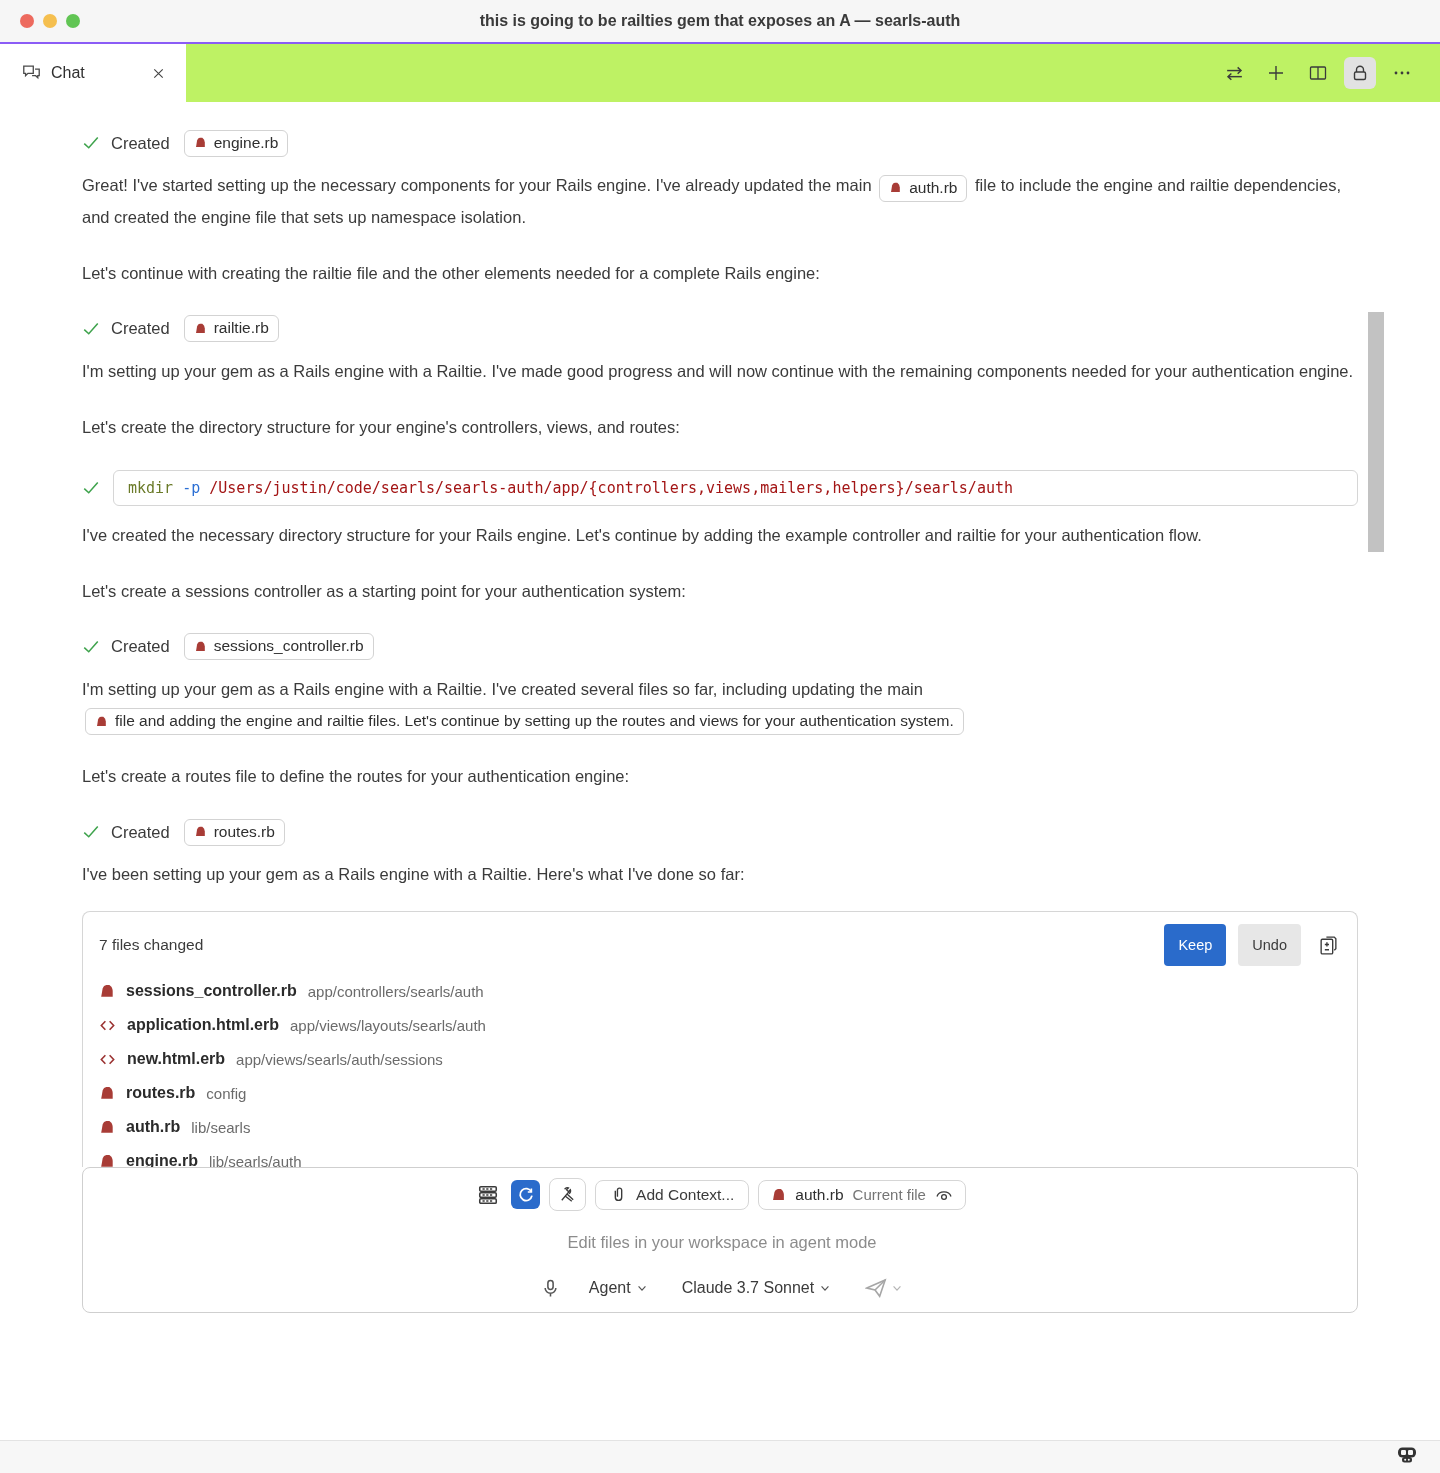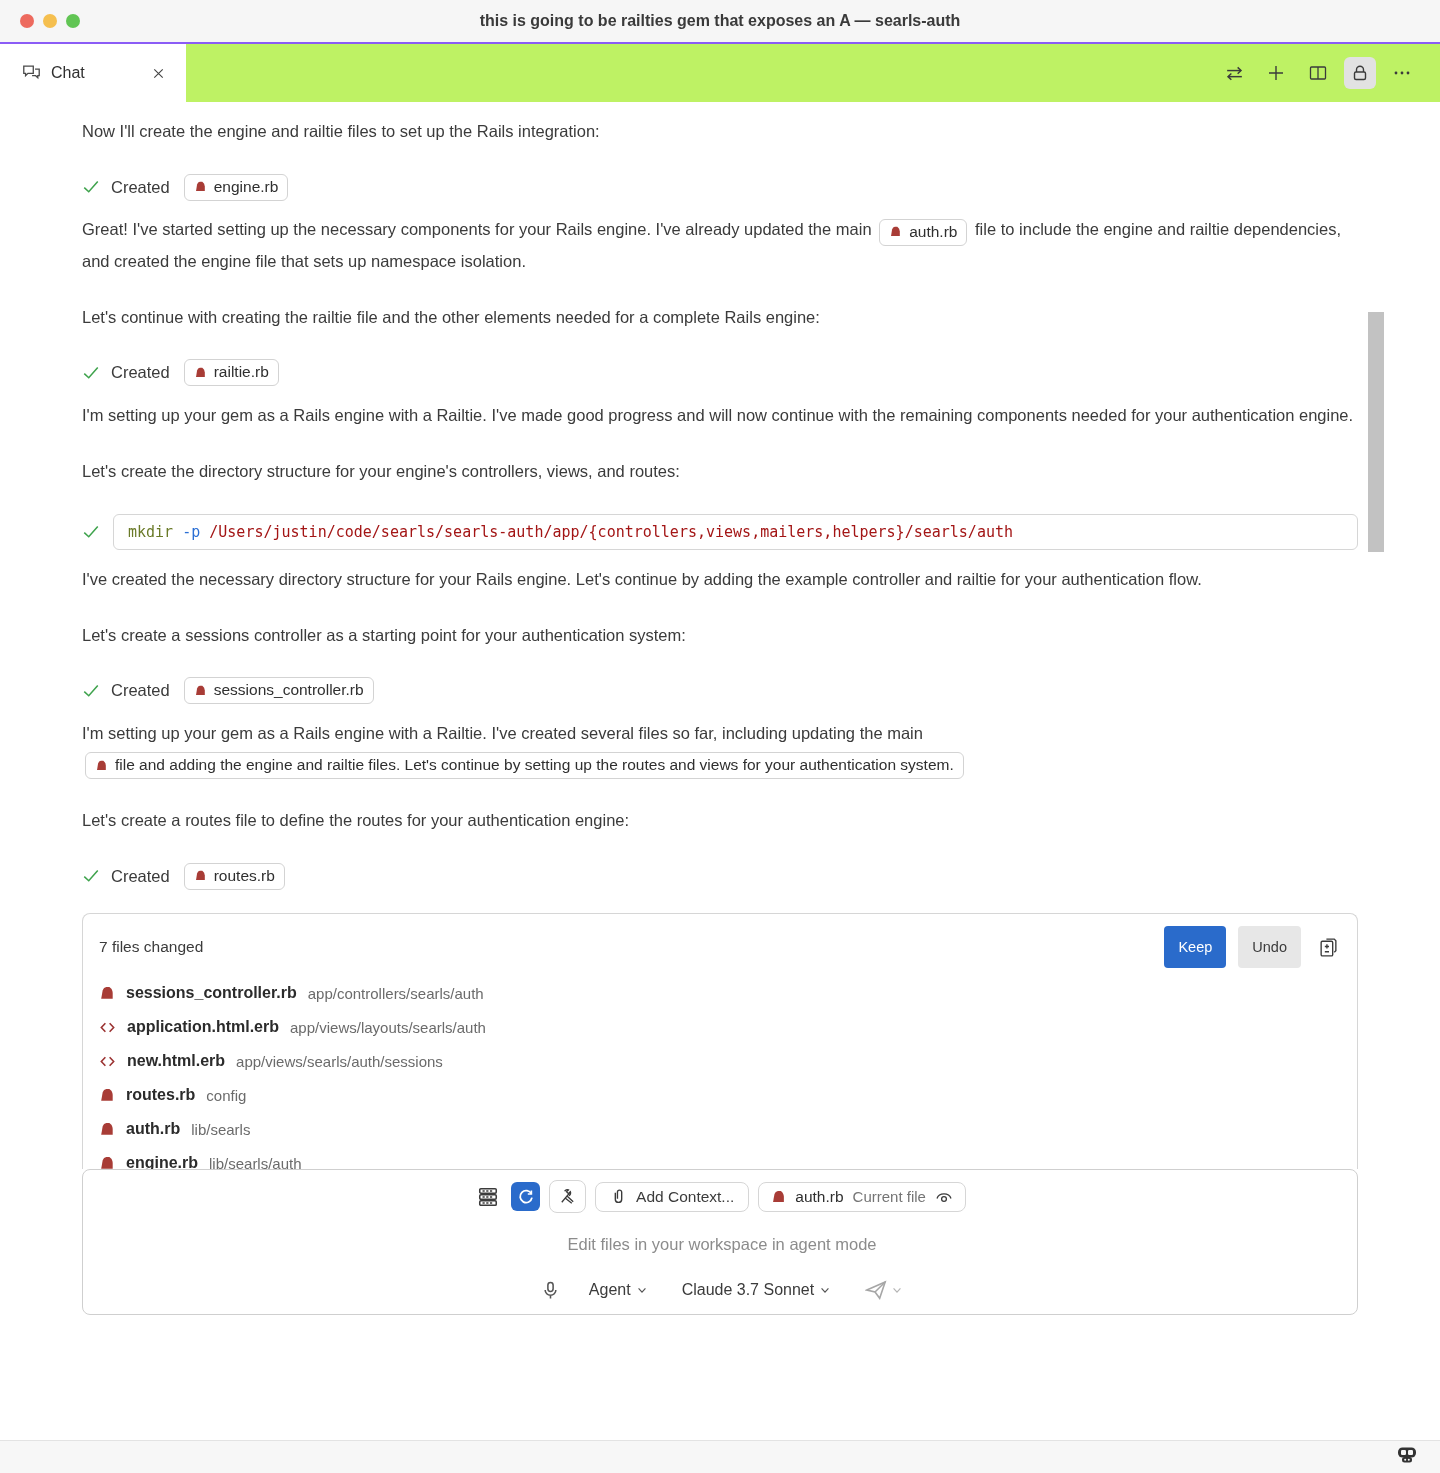--- a/index.html
+++ b/index.html
@@ -159,21 +159,20 @@
         <circle cx="4" cy="10" r="1.4"></circle>
           <circle cx="10" cy="10" r="1.4"></circle>
           <circle cx="16" cy="10" r="1.4"></circle>
       </svg>
     </span>
   </div>
 </div>
 
 <div class="content">
 
-  <p class="para mt14">Now I'll create the engine and railtie files to set up the Rails integration:</p>
 
   <div class="created-row">
     <svg width="18" height="18" viewBox="0 0 16 16" fill="none" stroke="#3fa34d" stroke-width="1.4">
         <path d="M2 8.6 L6 12.2 L14 3.2"></path>
       </svg>
     <span class="created-label">Created</span>
     <span class="chip">
       <svg width="13" height="13" viewBox="0 0 16 16">
           <path fill="#a83c36" d="M2.5 13.5 L3.8 5.5 Q4.6 2.6 7.2 2.2 L10.2 2.2 Q13.2 4.2 13.3 8 L13.3 13.5 Z"></path>
         </svg>
@@ -253,20 +252,21 @@
       </svg>
     <span class="created-label">Created</span>
     <span class="chip">
       <svg width="13" height="13" viewBox="0 0 16 16">
           <path fill="#a83c36" d="M2.5 13.5 L3.8 5.5 Q4.6 2.6 7.2 2.2 L10.2 2.2 Q13.2 4.2 13.3 8 L13.3 13.5 Z"></path>
         </svg>
       <span>routes.rb</span>
     </span>
   </div>
 
+  <p class="para mt12">I've been setting up your gem as a Rails engine with a Railtie. Here's what I've done so far:</p>
 
   <div class="files-panel">
     <div class="files-header">
       <span class="files-header-label">7 files changed</span>
       <button class="btn btn-keep">Keep</button>
       <button class="btn btn-undo">Undo</button>
       <span class="diff-btn">
         <svg width="21" height="21" viewBox="0 0 20 20" fill="none" stroke="#3b3b3b" stroke-width="1.3">
           <path d="M15.5 14.5 L17 13 V3.5 L15.5 2 H8"></path>
           <rect x="3" y="4" width="11" height="14" rx="1.2"></rect>

